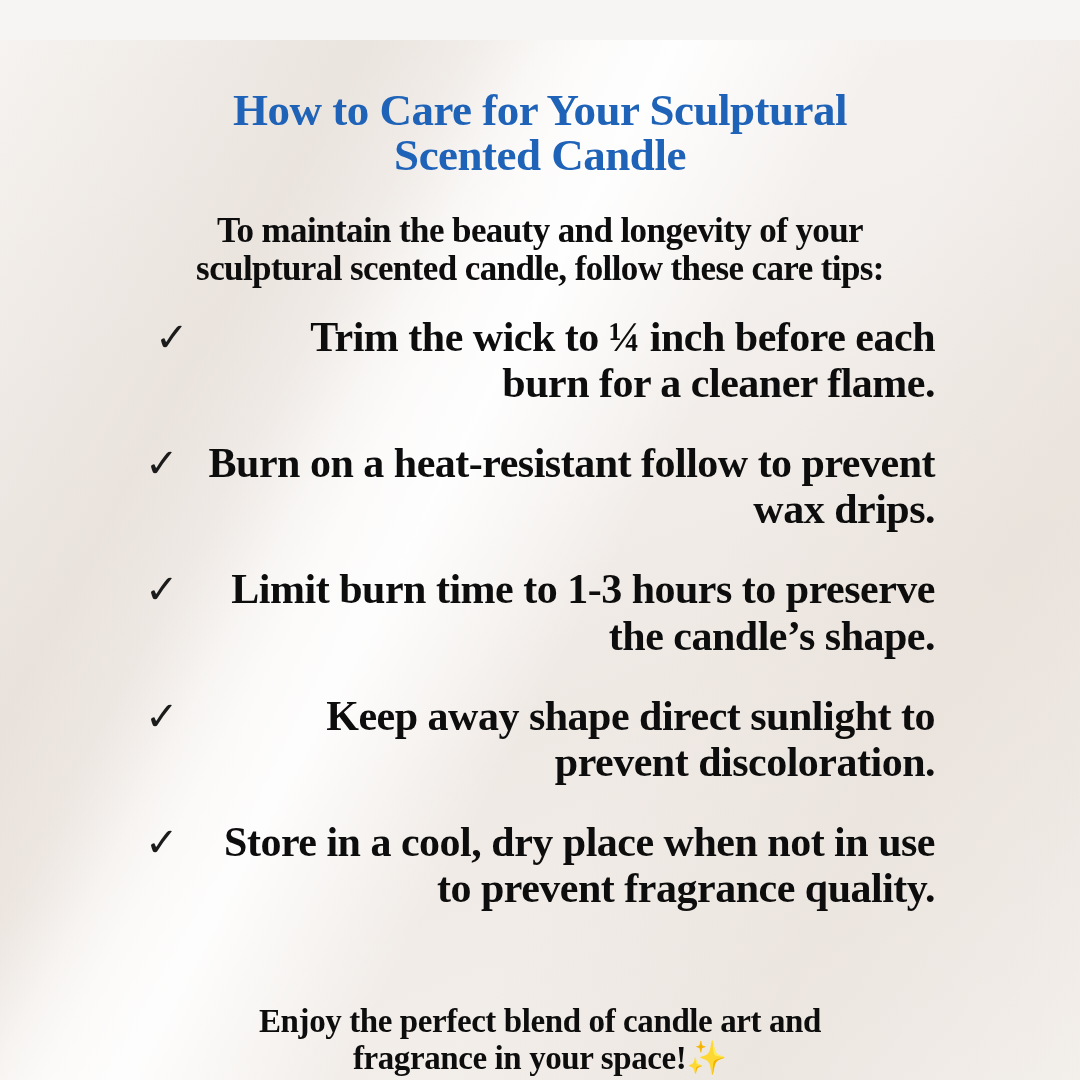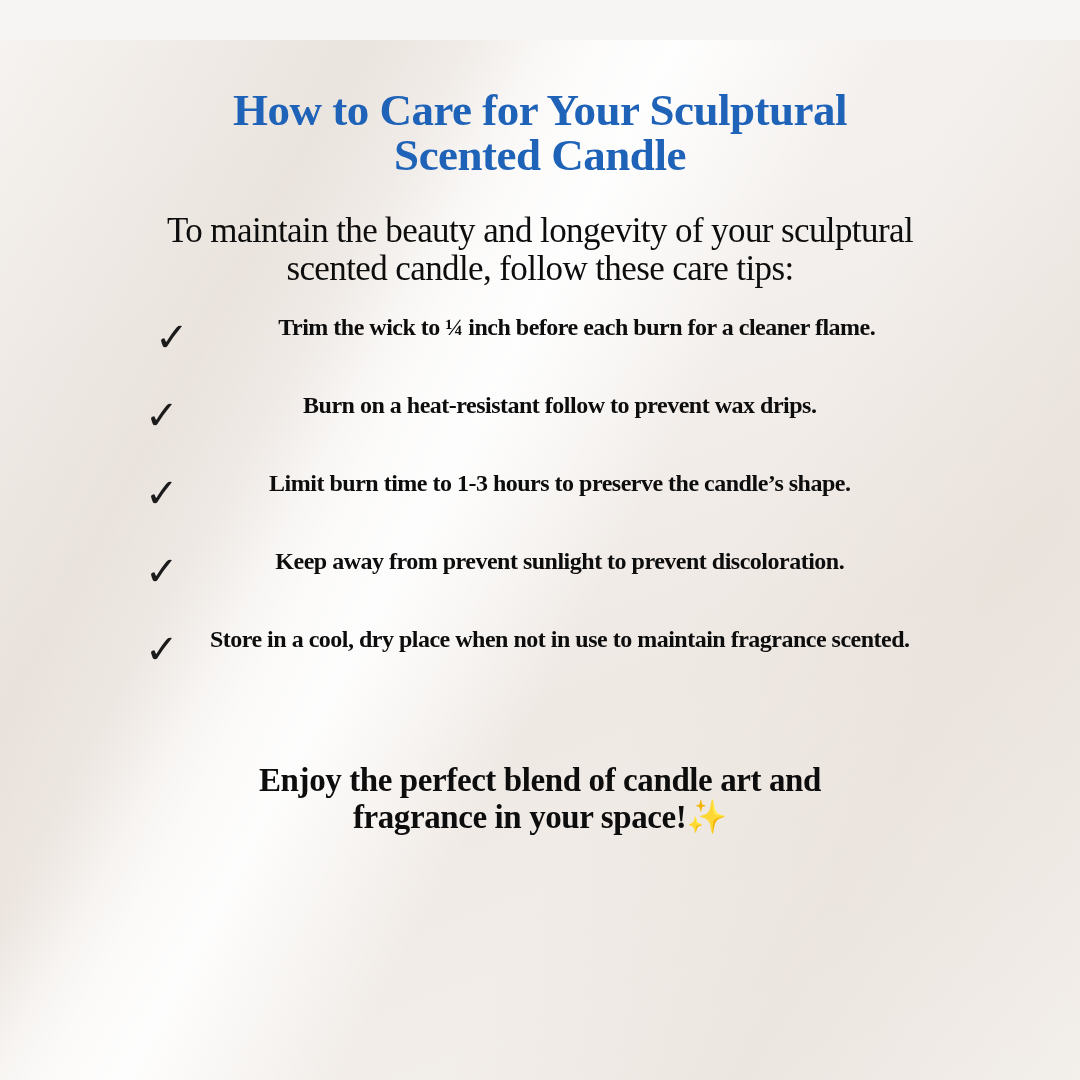--- a/index.html
+++ b/index.html
@@ -55,21 +55,21 @@
     color: #1f63b8;
     font-weight: bold;
     font-size: 45px;
     line-height: 1.0;
     letter-spacing: -0.5px;
     margin: 18px auto 0 auto;
     max-width: 700px;
   }
   .intro {
     color: #0d0d0d;
-    font-weight: normal;
+    font-weight: bold;
     font-size: 35px;
     line-height: 1.08;
     letter-spacing: -0.6px;
     margin: 34px auto 0 auto;
     max-width: 770px;
   }
   .tips {
     margin: 26px auto 0 auto;
     max-width: 790px;
   }
@@ -86,24 +86,24 @@
     color: #1b1b1b;
     font-family: "DejaVu Sans", sans-serif;
     font-weight: bold;
     margin-right: 6px;
     padding-top: 2px;
   }
   .tip-text {
     flex: 1 1 auto;
     color: #0d0d0d;
     font-weight: bold;
-    font-size: 24px;
+    font-size: 42px;
     line-height: 1.1;
     letter-spacing: -0.5px;
-    text-align: center;
+    text-align: right;
   }
   .tip.indent .check {
     margin-right: 30px;
     margin-left: 10px;
   }
   .footer {
     color: #0d0d0d;
     font-weight: bold;
     font-size: 33px;
     line-height: 1.12;
@@ -138,26 +138,26 @@
         <span class="tip-text">Burn on a heat-resistant follow to prevent wax drips.</span>
       </div>
 
       <div class="tip">
         <span class="check">✓</span>
         <span class="tip-text">Limit burn time to 1-3 hours to preserve the candle’s shape.</span>
       </div>
 
       <div class="tip">
         <span class="check">✓</span>
-        <span class="tip-text">Keep away from prevent sunlight to prevent discoloration.</span>
+        <span class="tip-text">Keep away shape direct sunlight to prevent discoloration.</span>
       </div>
 
       <div class="tip">
         <span class="check">✓</span>
-        <span class="tip-text">Store in a cool, dry place when not in use to maintain fragrance scented.</span>
+        <span class="tip-text">Store in a cool, dry place when not in use to prevent fragrance quality.</span>
       </div>
 
     </div>
 
     <p class="footer">
       <span>Enjoy the perfect blend of candle art and fragrance in your space!</span><span class="sparkle">✨</span>
     </p>
 
   </div>
 </div>

